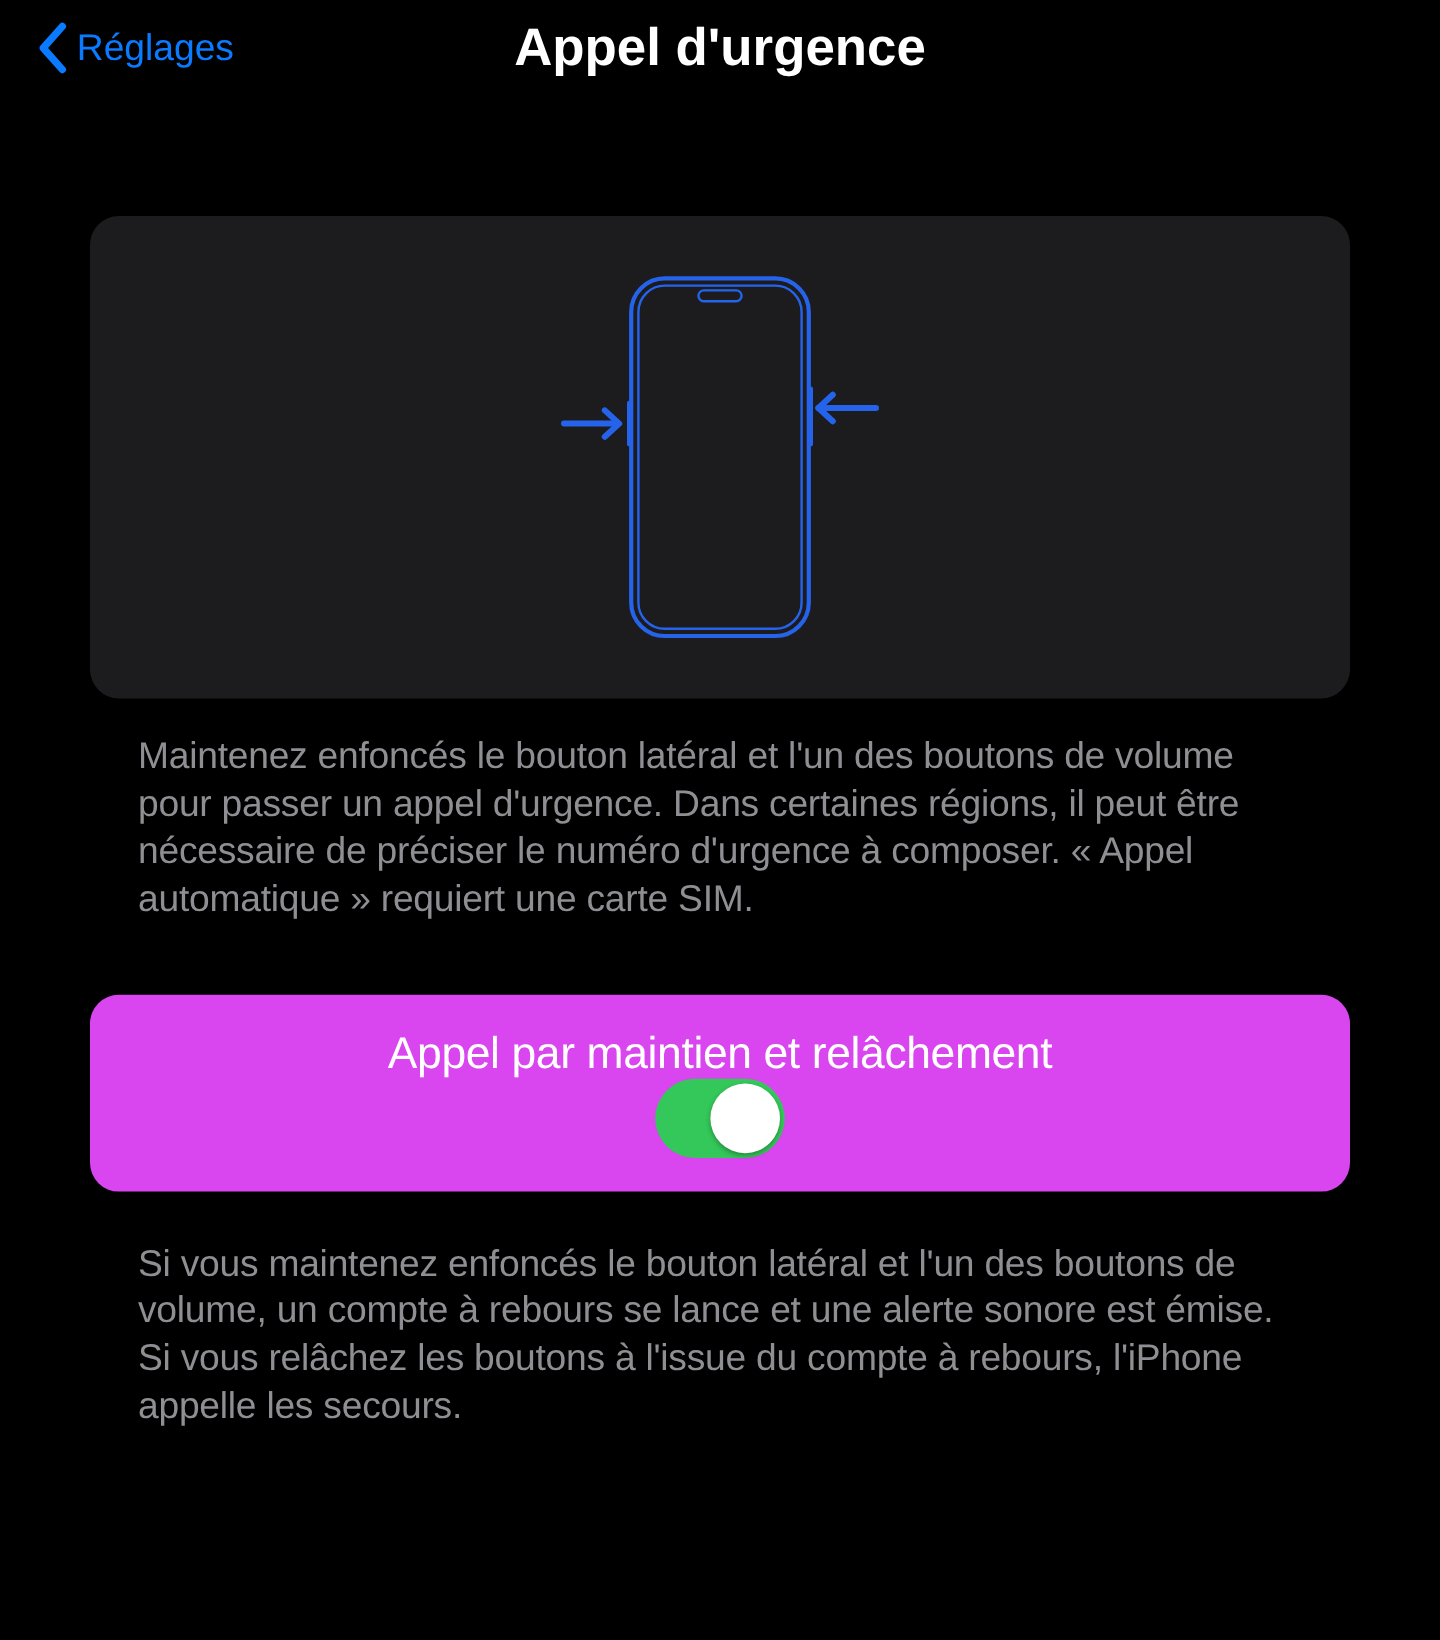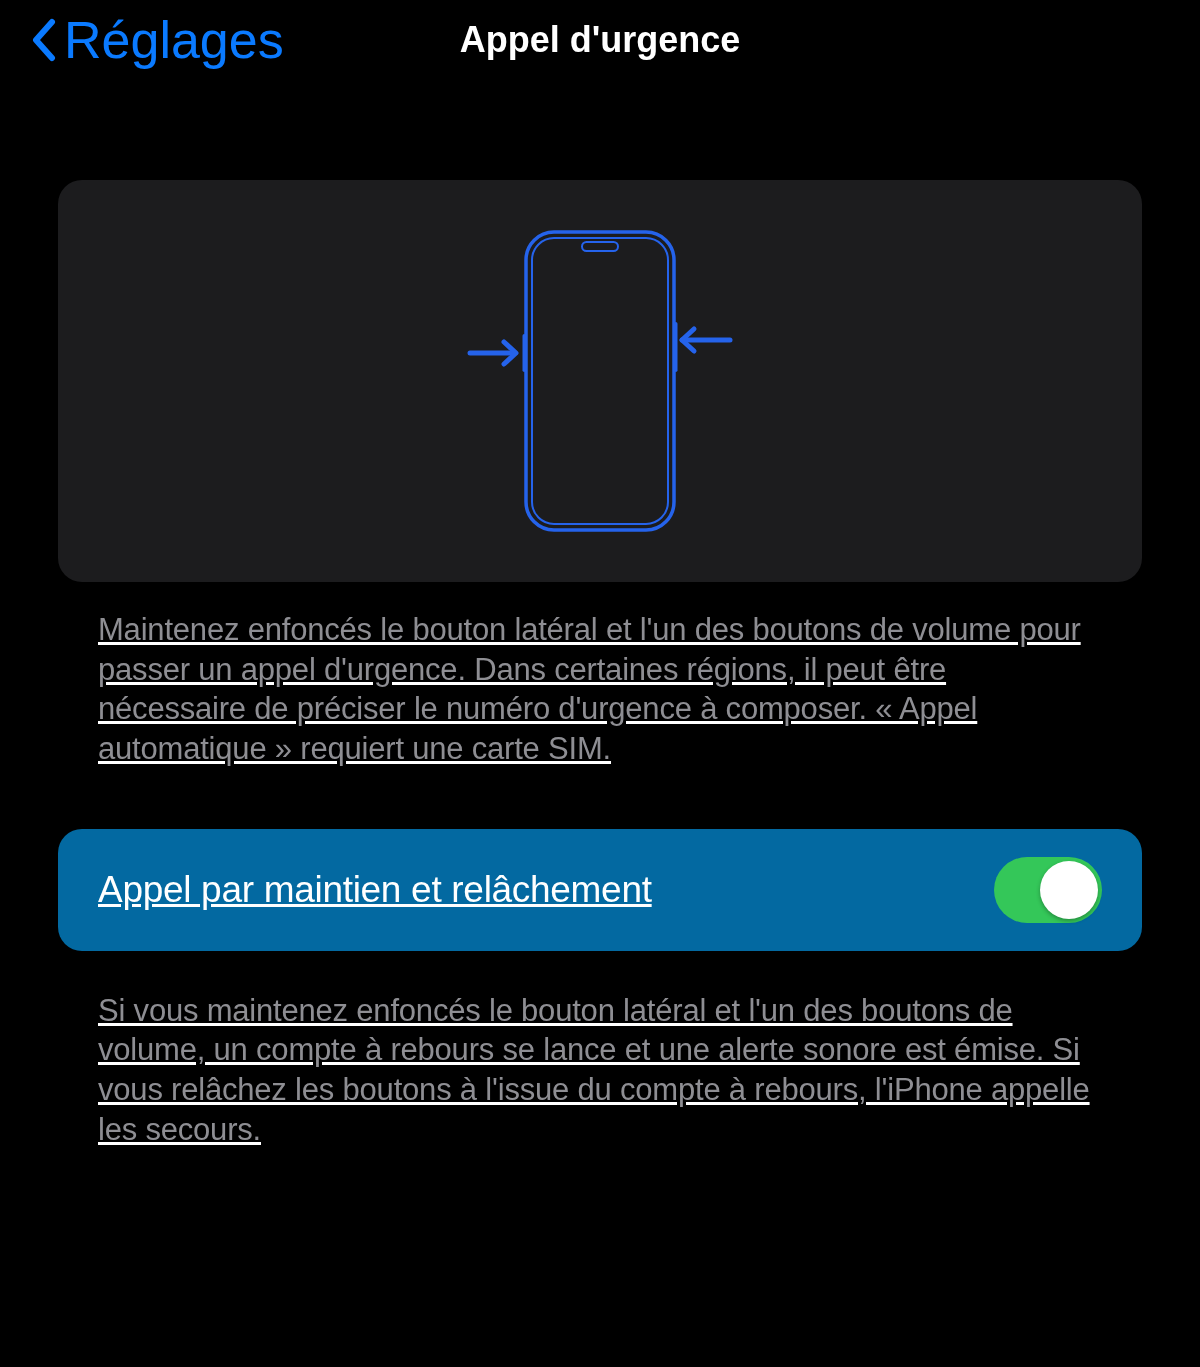--- a/index.html
+++ b/index.html
@@ -19,39 +19,38 @@
       display: flex;
       align-items: center;
       padding: 18px 30px;
       position: relative;
       height: 80px;
     }
     .back-button {
       display: flex;
       align-items: center;
       color: #0A7AFF;
-      font-size: 52px;
+      font-size: 31px;
       cursor: pointer;
     }
     .back-chevron {
       margin-right: 8px;
       display: flex;
       align-items: center;
     }
     .title {
       position: absolute;
       left: 50%;
       transform: translateX(-50%);
-      font-size: 36px;
+      font-size: 44px;
       font-weight: 600;
       color: #ffffff;
     }
     .content {
-      padding: 0 58px;
-      text-decoration: underline;
+      padding: 0 75px;
     }
     .illustration-card {
       background-color: #1c1c1e;
       border-radius: 24px;
       margin-top: 100px;
       height: 402px;
       display: flex;
       align-items: center;
       justify-content: center;
     }
@@ -62,27 +61,28 @@
     }
     .description {
       color: #8e8e93;
       font-size: 31px;
       line-height: 1.28;
       margin-top: 28px;
       padding: 0 40px;
       letter-spacing: -0.2px;
     }
     .setting-row {
-      background-color: #0369a1;
+      background-color: #d946ef;
       border-radius: 24px;
       margin-top: 60px;
       padding: 28px 40px;
       display: flex;
       align-items: center;
       justify-content: space-between;
+      flex-direction: column;
     }
     .setting-label {
       font-size: 37px;
       color: #ffffff;
       letter-spacing: -0.3px;
     }
     .toggle {
       width: 108px;
       height: 66px;
       background-color: #34c759;

